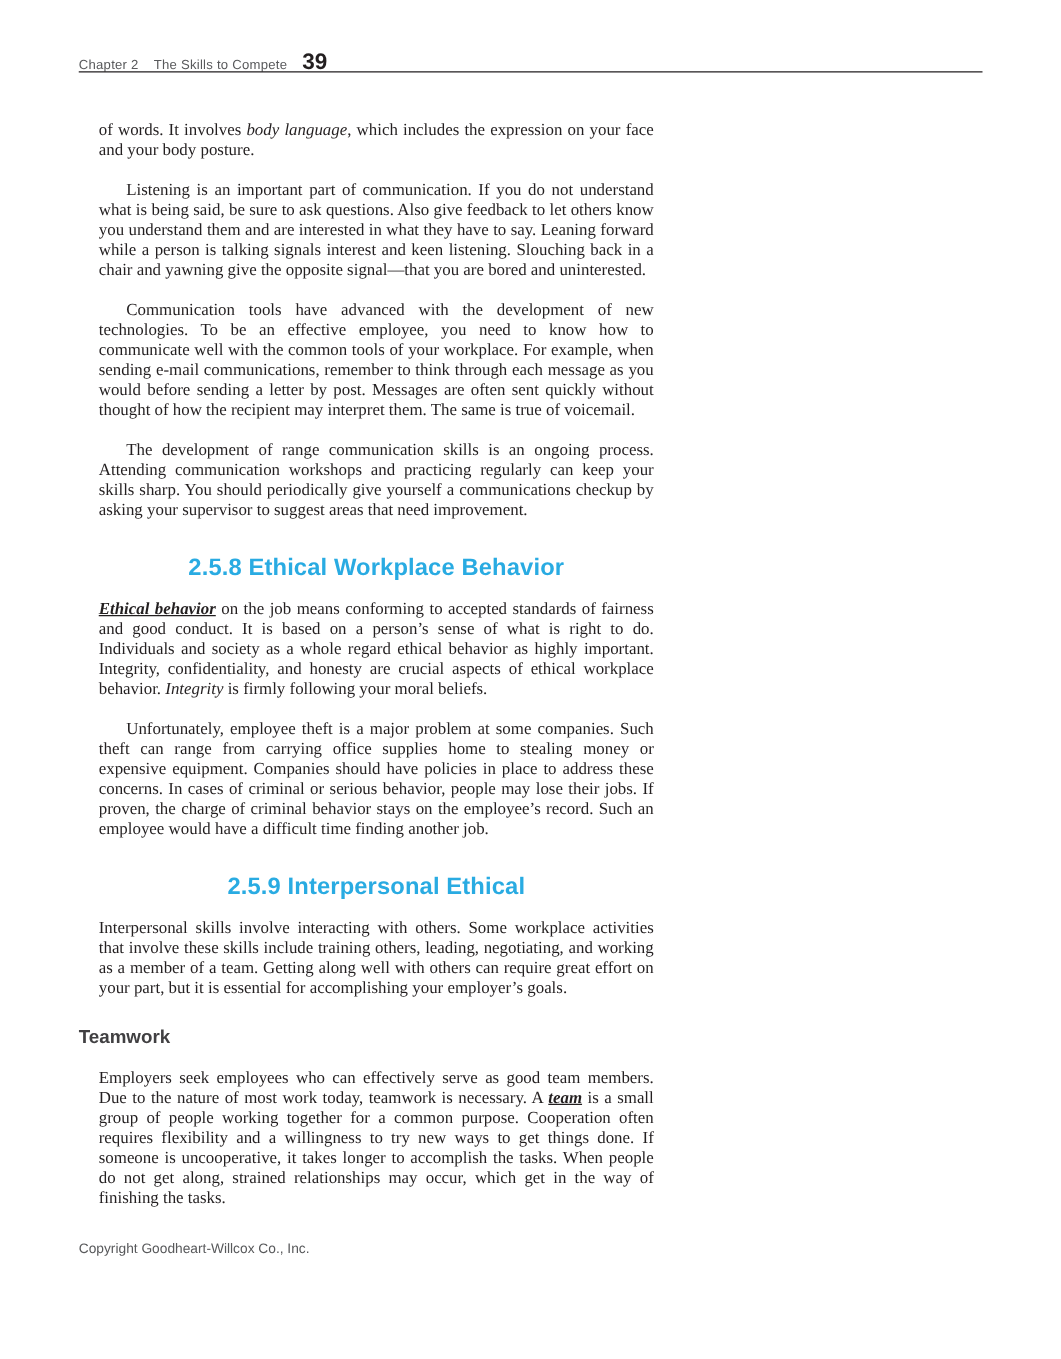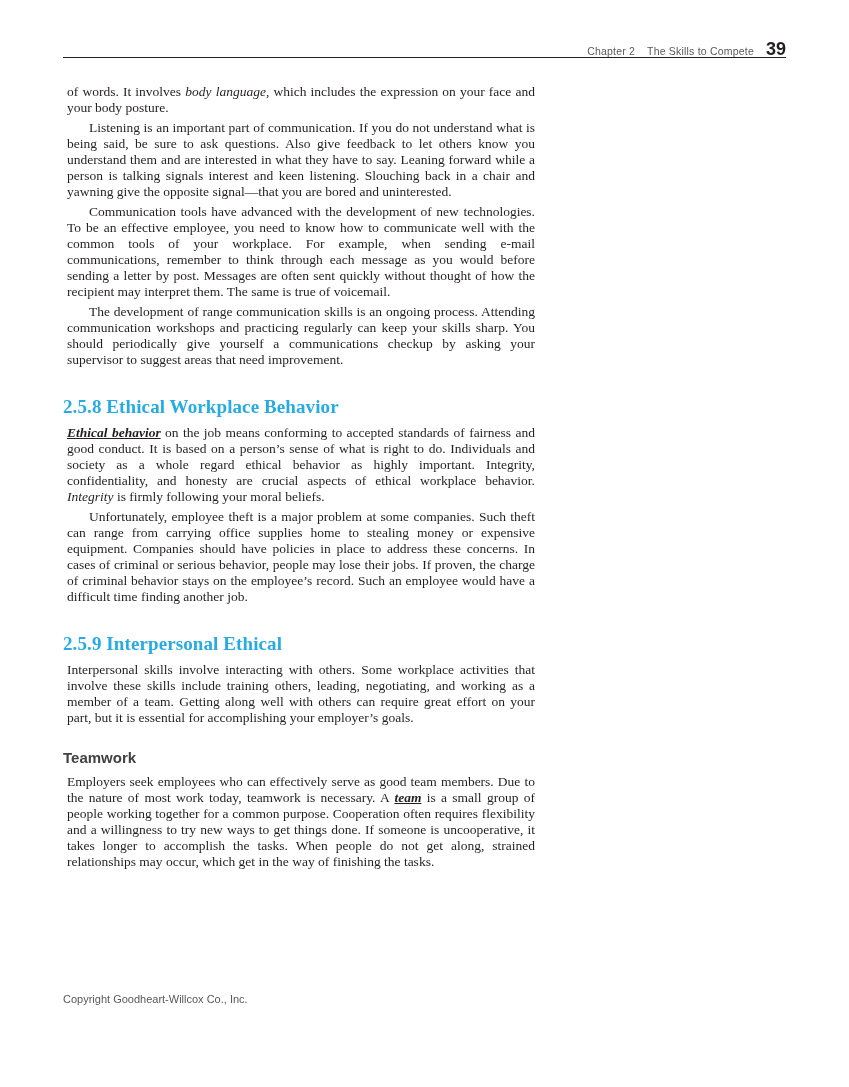--- a/index.html
+++ b/index.html
@@ -12,47 +12,47 @@
   *{box-sizing:border-box;}
   html,body{margin:0;padding:0;}
   body{
     width:849px;height:1087px;background:#ffffff;
     font-family:"Liberation Serif", serif;color:var(--body-text);
   }
   .page{position:relative;width:849px;height:1087px;background:#ffffff;overflow:hidden;}
 
   .running-head{
     position:absolute;top:39px;left:63px;width:723px;
-    display:flex;justify-content:flex-end;align-items:baseline;gap:12px;
+    display:flex;align-items:baseline;gap:12px;
     font-family:"Liberation Sans", sans-serif;
     font-size:10.5px;color:var(--running-head);letter-spacing:0.2px;
   }
   .running-head .page-num{
     font-weight:bold;color:var(--body-text);font-size:18px;letter-spacing:0;
   }
   .head-rule{
     position:absolute;top:57px;left:63px;width:723px;height:0;
     border-top:1.3px solid var(--rule);
   }
 
   .page-body{
     position:absolute;top:80px;left:63px;width:476px;
     font-size:13.5px;line-height:16px;text-align:justify;
   }
-  .page-body p{margin:4px;}
+  .page-body p{margin:16px;}
   .page-body p.indent{text-indent:22px;}
   .run-normal{font-style:normal;font-weight:normal;}
   .run-italic{font-style:italic;}
   .run-bold-italic{font-style:italic;font-weight:bold;text-decoration:underline;}
 
   h2.section-heading{
-    font-family:Liberation Serif, serif;
+    font-family:Liberation Sans, sans-serif;
     color:var(--section-heading);
     font-size:19px;font-weight:bold;
-    margin:31px 0 10px 0;text-align:left;letter-spacing:0.1px;
+    margin:31px 0 10px 0;text-align:center;letter-spacing:0.1px;
   }
   h3.sub-heading{
     font-family:"Liberation Sans", sans-serif;
     color:var(--subheading);
     font-size:15px;font-weight:bold;
     margin:24px 0 8px 0;text-align:left;
   }
 
   .page-footer{
     position:absolute;top:993px;left:63px;

